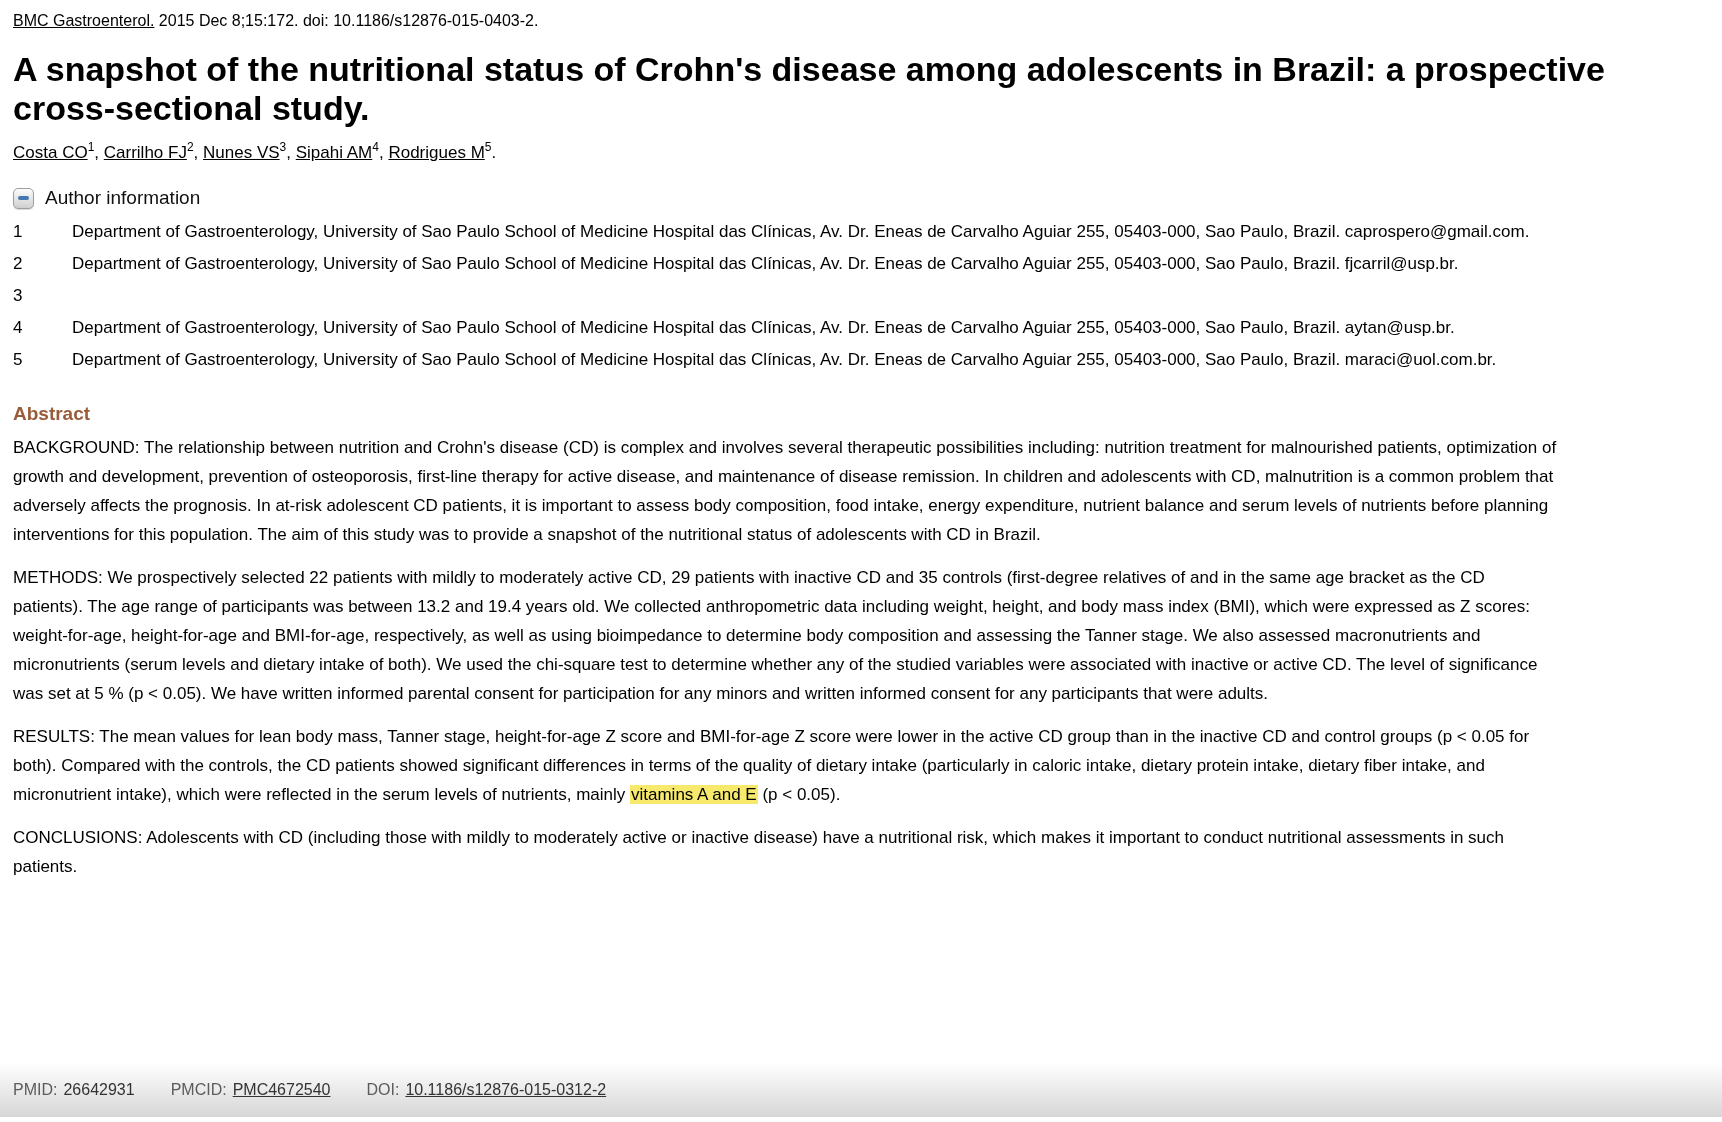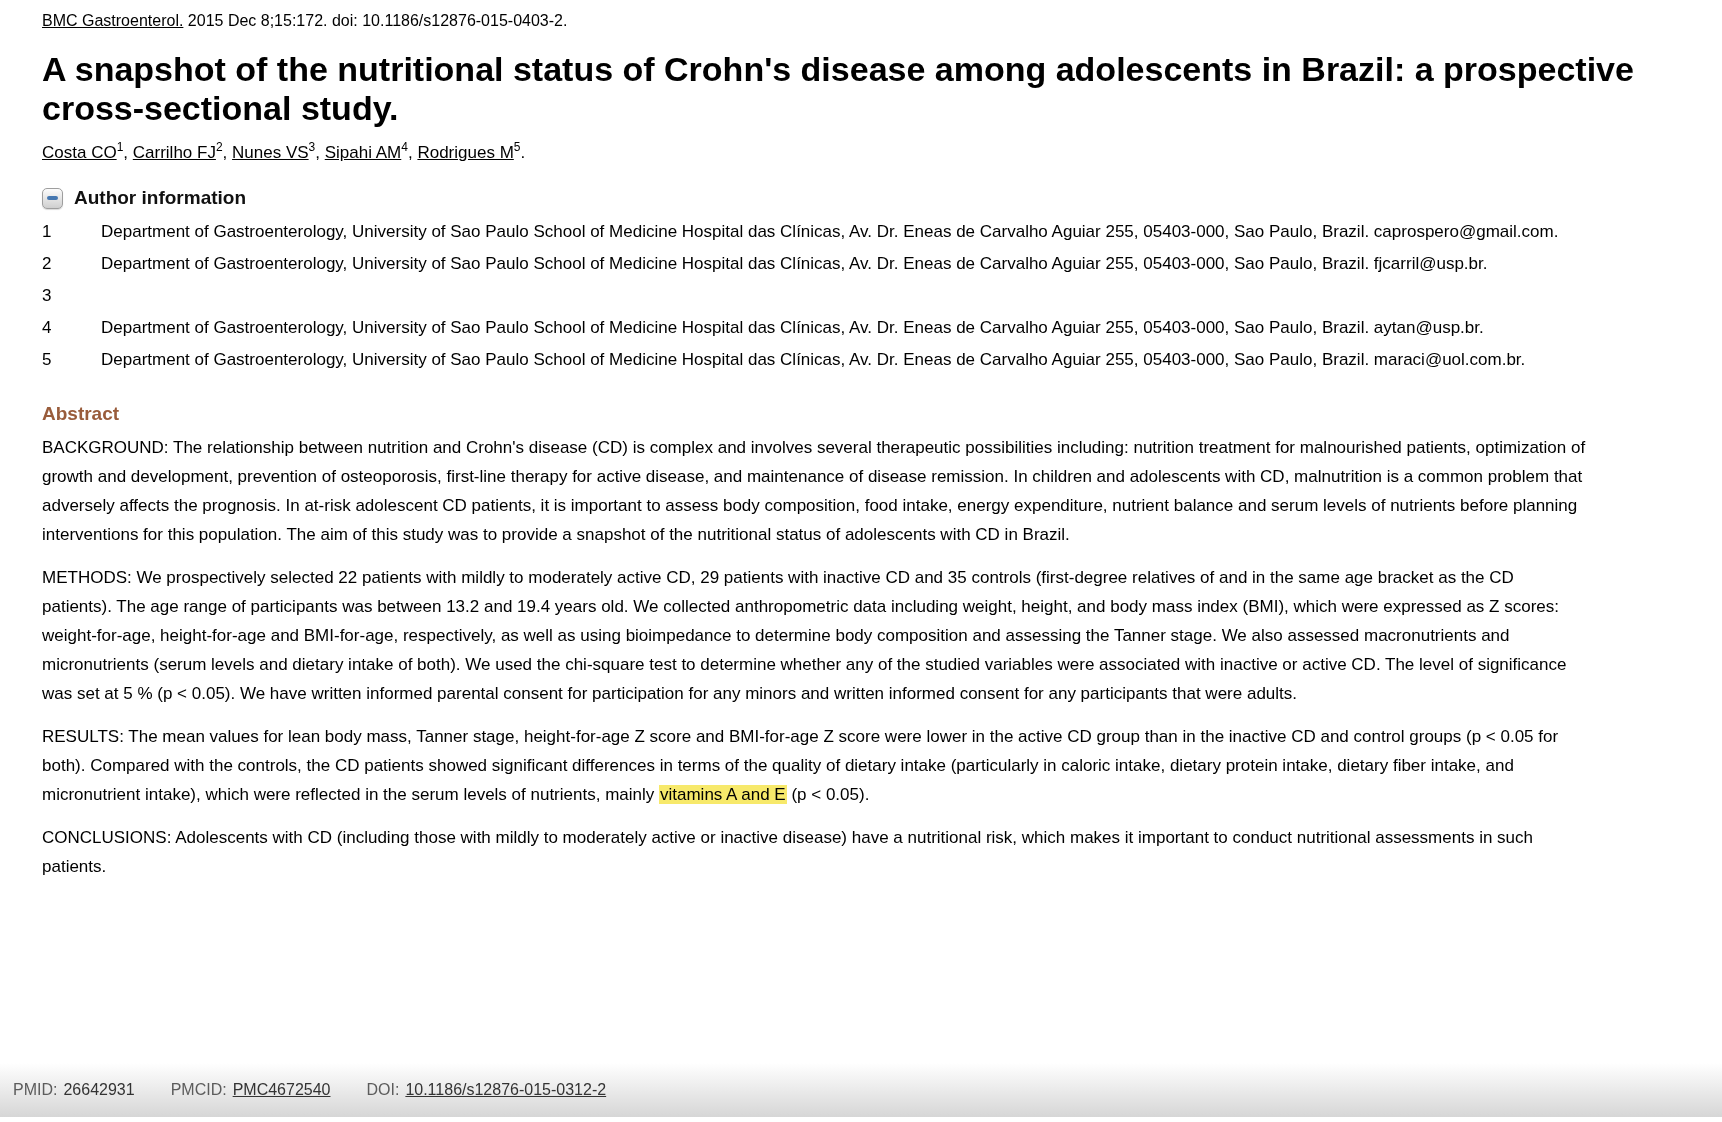--- a/index.html
+++ b/index.html
@@ -8,21 +8,21 @@
     font-family: "Liberation Sans", "DejaVu Sans", sans-serif;
     color: #000000;
   }
   .page {
     position: relative;
     width: 1722px;
     height: 1122px;
     background: #ffffff;
     overflow: hidden;
   }
-  .content { padding: 10px 30px 0 13px; margin-left: 29px; }
+  .content { padding: 10px 30px 0 13px; }
 
   a { color: #000000; text-decoration: underline; cursor: pointer; }
 
   .citation-line { font-size: 16px; margin: 2px 0 0 0; }
 
   h1.title {
     font-size: 34px;
     font-weight: bold;
     margin: 20px 0 15px 0;
     line-height: 1.15;
@@ -36,21 +36,21 @@
   .collapse-btn {
     width: 21px; height: 21px; flex: none;
     border-radius: 5px;
     border: 1px solid #9e9e9e;
     background: linear-gradient(#fcfcfc, #cfcfcf);
     display: inline-flex; align-items: center; justify-content: center;
     margin-right: 11px;
     box-shadow: 0 1px 1px rgba(0,0,0,0.15);
   }
   .minus-bar { width: 11px; height: 4px; background: #4577b0; border-radius: 2px; }
-  .ai-heading { font-size: 19px; font-weight: bold; margin: 0; color: #111111; }
+  .ai-heading { font-size: 19px; font-weight: normal; margin: 0; color: #111111; }
 
   .affils { margin: 0 0 30px 0; }
   .affil { display: flex; font-size: 17px; line-height: 26px; margin-bottom: 6px; }
   .affil-num { width: 59px; flex: none; }
   .affil-text { width: 1500px; }
 
   .abstract-heading {
     color: #995C3B;
     font-size: 19px;
     font-weight: bold;

